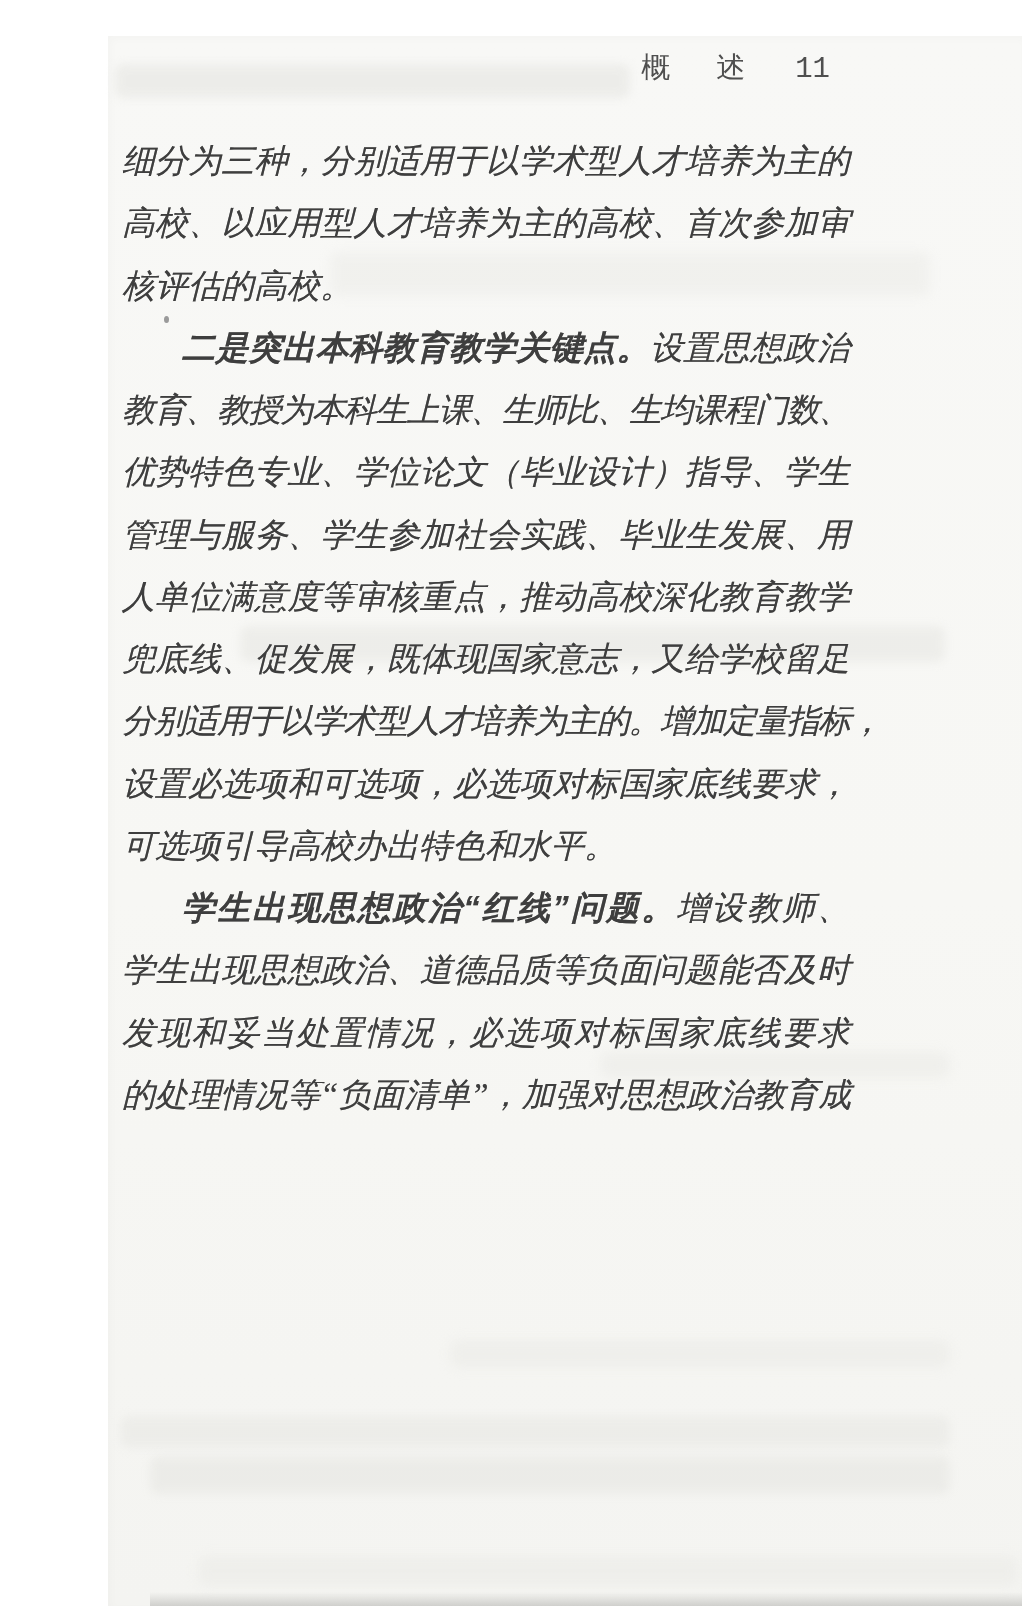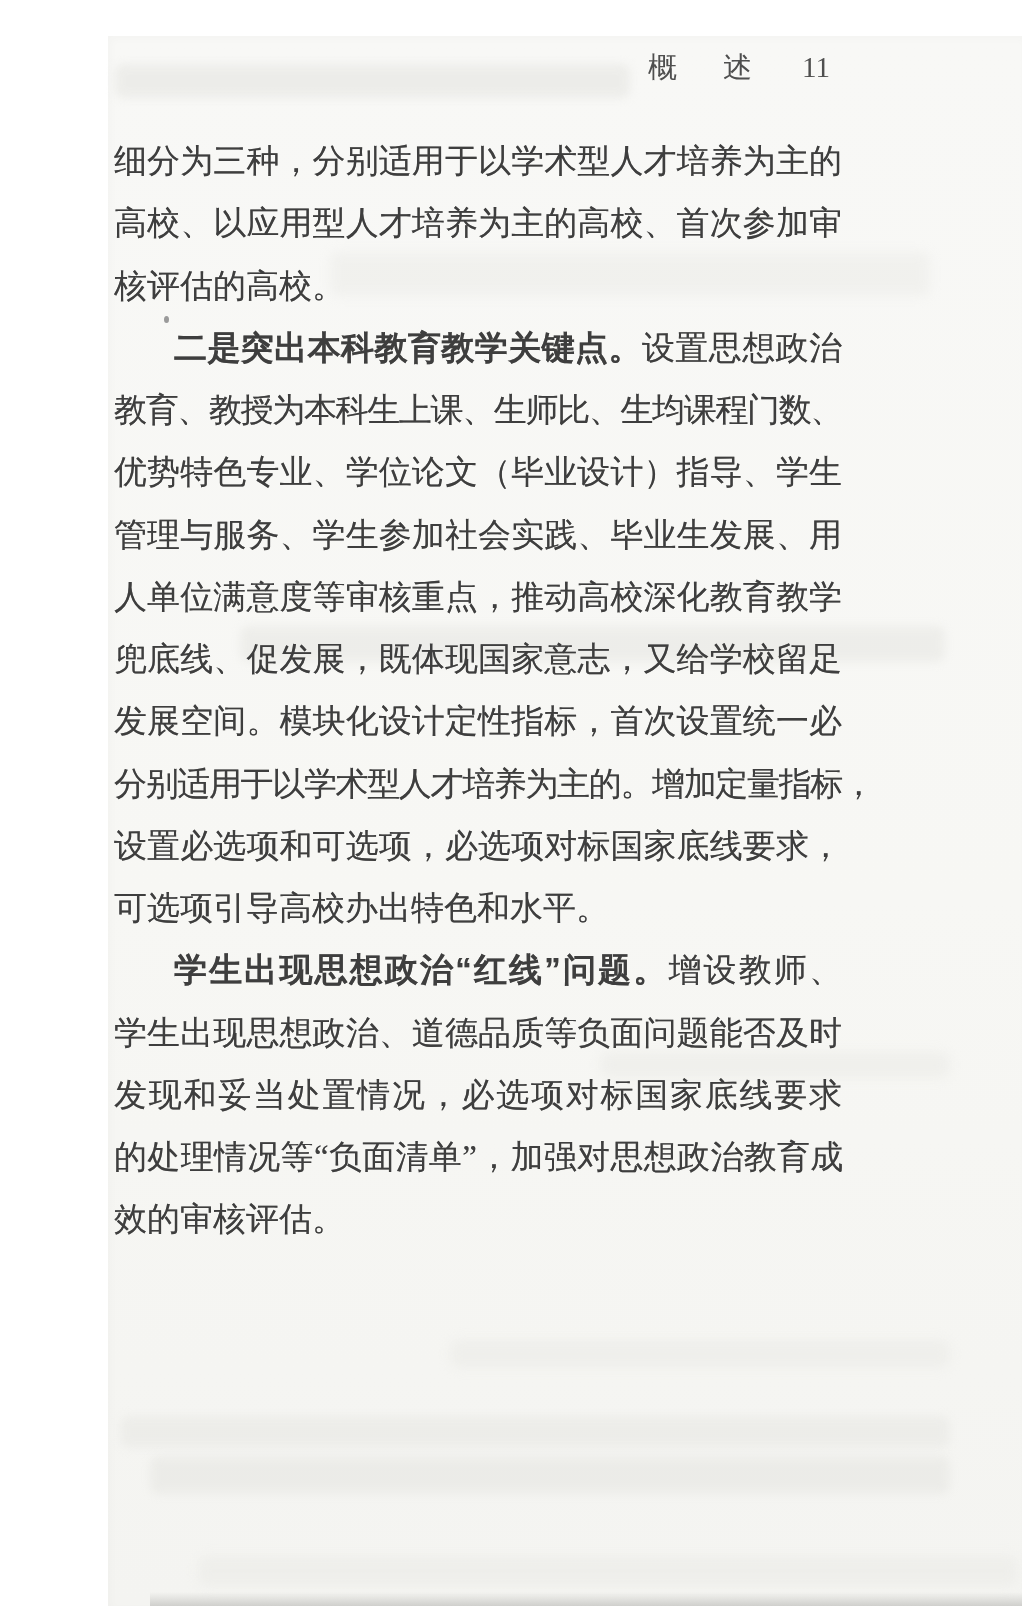--- a/index.html
+++ b/index.html
@@ -15,25 +15,25 @@
     font-family:"Liberation Serif","DejaVu Serif",serif;
   }
   .page{
     position:absolute;left:108px;top:36px;width:914px;height:1570px;
     background:linear-gradient(180deg,#f8f8f6 0%,var(--page-bg) 55%,#f4f4f1 100%);
     box-shadow:inset 3px 3px 8px rgba(0,0,0,0.02);
   }
   .header{
     position:absolute;top:12px;left:0;width:722px;
     text-align:right;font-size:29px;color:var(--header);
-    font-family:Liberation Serif, serif;
+    font-family:Liberation Mono, monospace;
   }
   .header .gap-wide{margin-right:46px;}
   .header .gap-num{margin-right:50px;}
-  .text-block{position:absolute;left:6px;top:94px;width:728px;}
+  .text-block{position:absolute;left:14px;top:94px;width:728px;font-style:italic;}
   .line{
     height:62.25px;line-height:62.25px;font-size:33px;color:var(--text);
     text-align:justify;text-align-last:justify;white-space:nowrap;
     text-shadow:0 0 0.5px rgba(55,55,55,0.55);
     font-family:"Liberation Serif","DejaVu Serif",serif;
   }
   .line.indent{text-indent:60px;}
   .line.para-end{text-align-last:left;}
   .line.tight{letter-spacing:-1.35px;}
   .lead{font-weight:700;font-family:"Liberation Sans","DejaVu Sans",sans-serif;}
@@ -68,25 +68,23 @@
   <div class="text-block">
       <div class="line"><span>细分为三种，分别适用于以学术型人才培养为主的</span></div>
       <div class="line"><span>高校、以应用型人才培养为主的高校、首次参加审</span></div>
       <div class="line para-end"><span>核评估的高校。</span></div>
       <div class="line indent"><span class="lead">二是突出本科教育教学关键点。</span><span>设置思想政治</span></div>
       <div class="line tight"><span>教育、教授为本科生上课、生师比、生均课程门数、</span></div>
       <div class="line"><span>优势特色专业、学位论文（毕业设计）指导、学生</span></div>
       <div class="line"><span>管理与服务、学生参加社会实践、毕业生发展、用</span></div>
       <div class="line"><span>人单位满意度等审核重点，推动高校深化教育教学</span></div>
       <div class="line"><span>兜底线、促发展，既体现国家意志，又给学校留足</span></div>
-      <div class="line"><span>发展空间。模块化设计定性指标，首次设置统一必</span></div>
       <div class="line tight"><span>分别适用于以学术型人才培养为主的。增加定量指标，</span></div>
       <div class="line"><span>设置必选项和可选项，必选项对标国家底线要求，</span></div>
       <div class="line para-end"><span>可选项引导高校办出特色和水平。</span></div>
       <div class="line indent"><span class="lead">学生出现思想政治“红线”问题。</span><span>增设教师、</span></div>
       <div class="line"><span>学生出现思想政治、道德品质等负面问题能否及时</span></div>
       <div class="line"><span>发现和妥当处置情况，必选项对标国家底线要求</span></div>
       <div class="line tight"><span>的处理情况等“负面清单”，加强对思想政治教育成</span></div>
-      <div class="line para-end"><span>效的审核评估。</span></div>
     </div>
 
   <div class="bottom-edge"></div>
 </div>
 
 </body></html>

